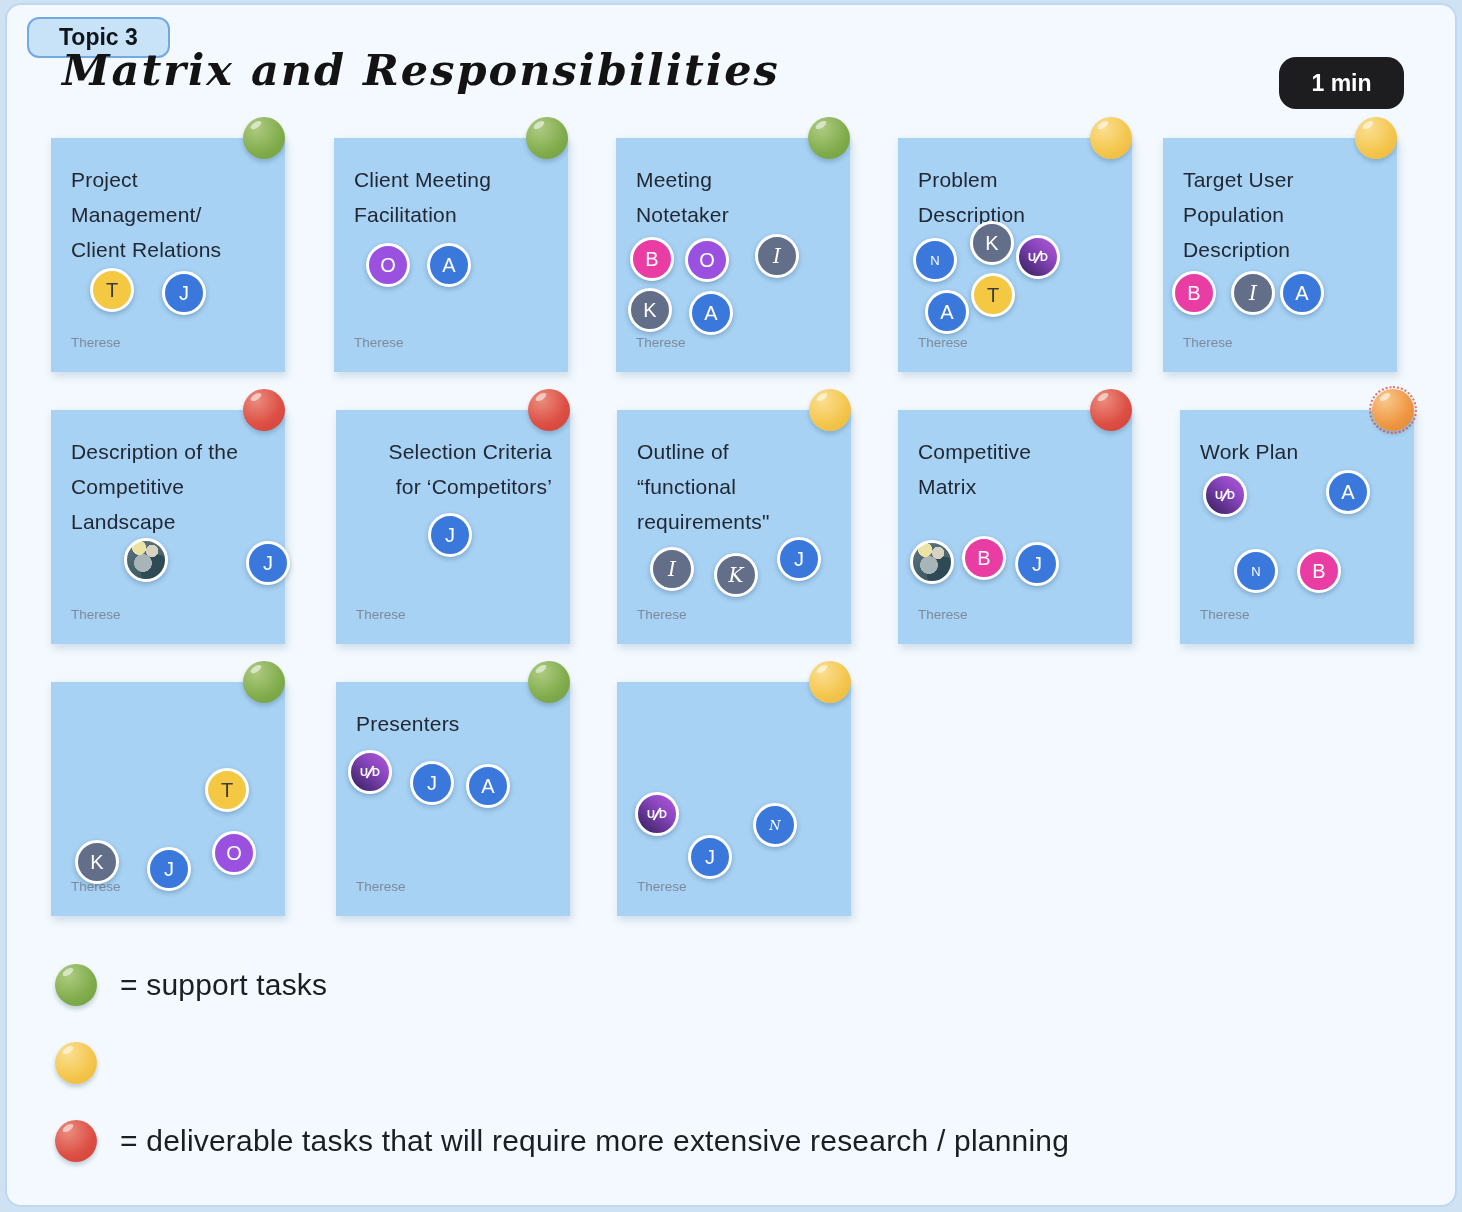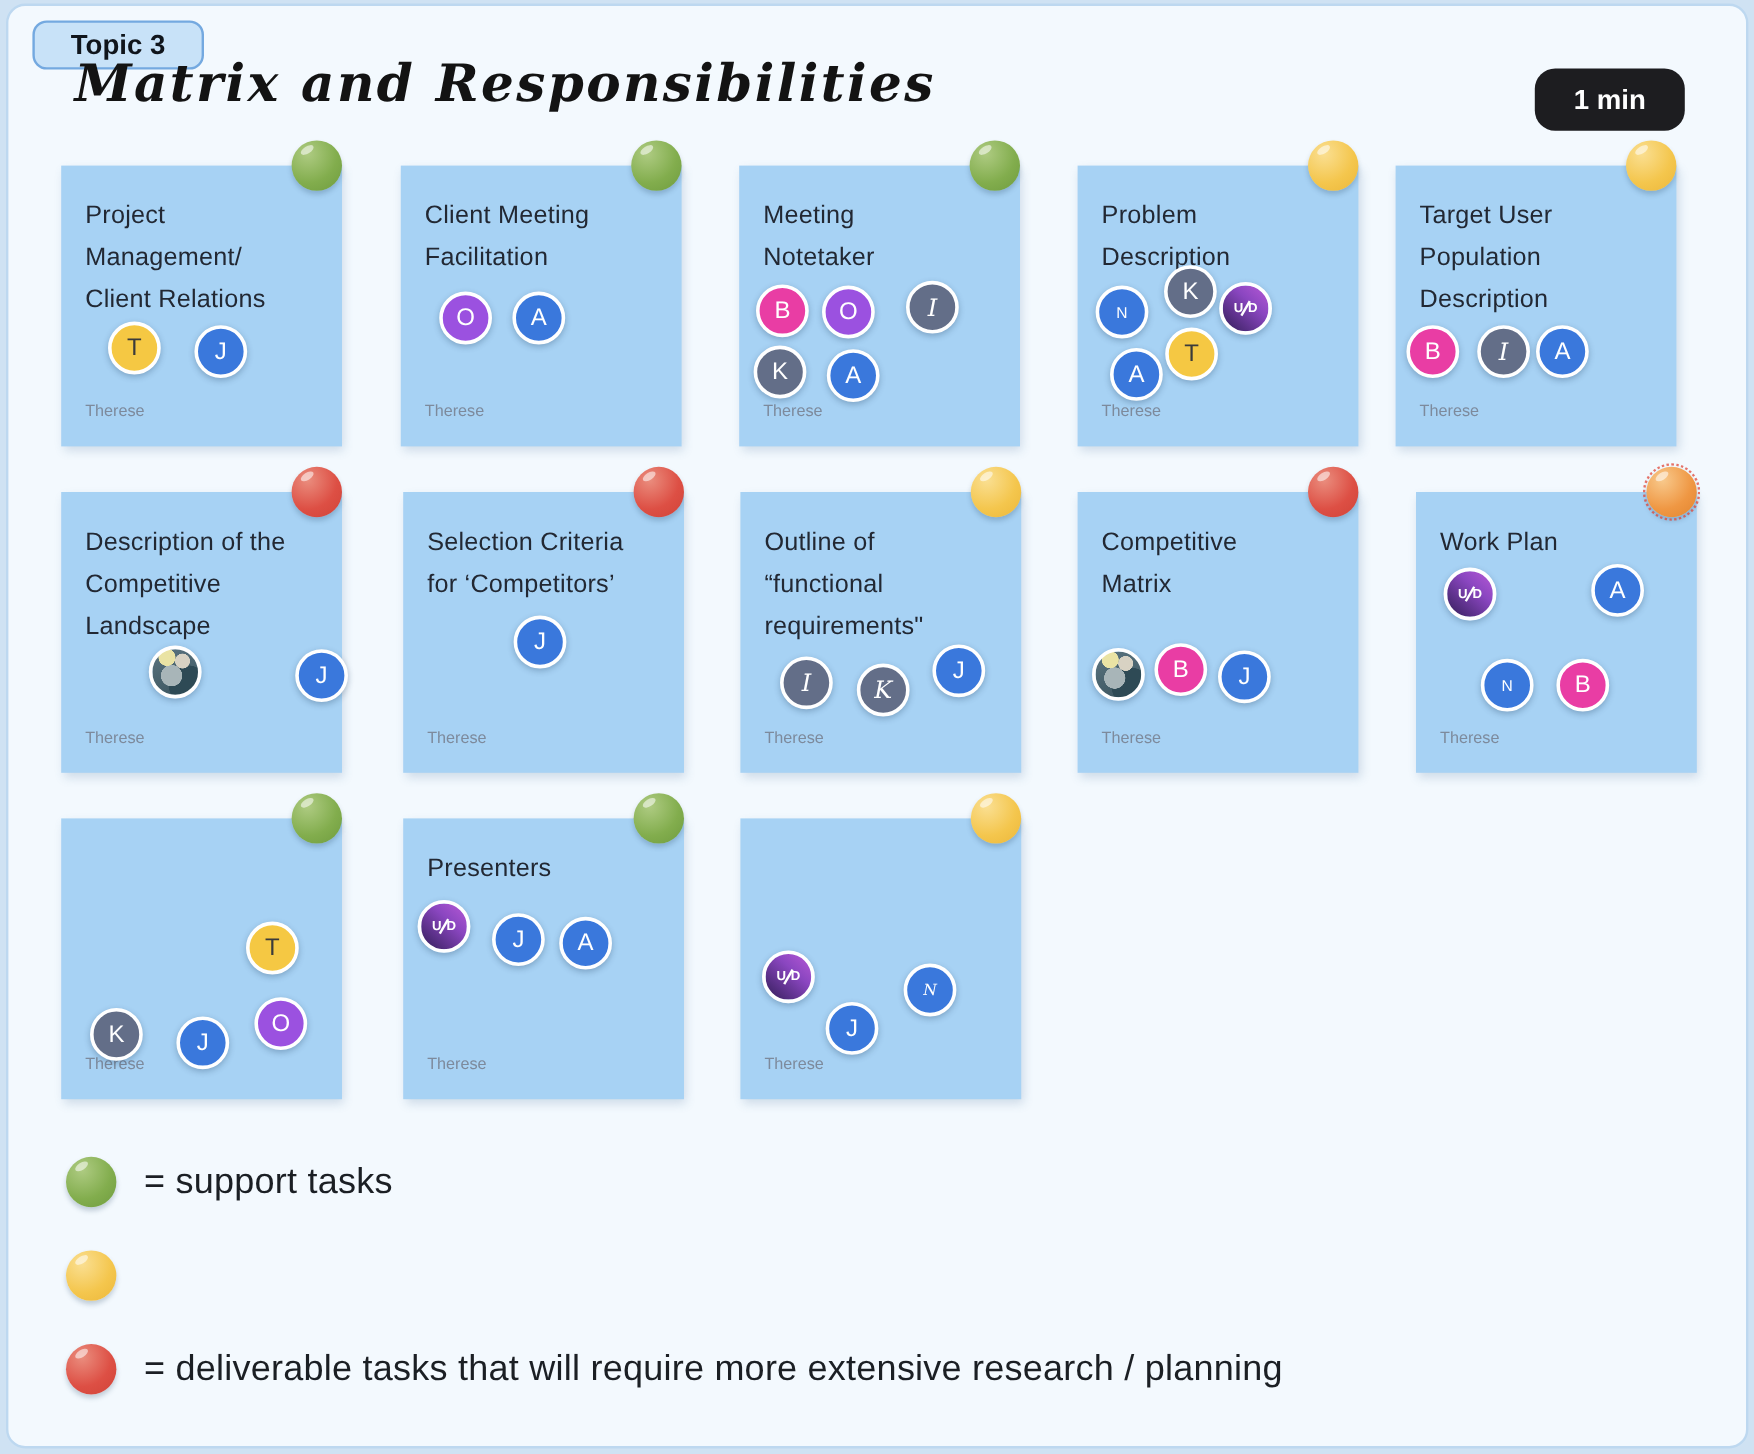--- a/index.html
+++ b/index.html
@@ -154,21 +154,21 @@
     </div>
     <div class="sticky-note" style="left: 51px; top: 410px;">
       <div class="note-title">Description of the
 Competitive
 Landscape</div>
       <div class="note-author">Therese</div>
       <div class="avatar av-img" style="left: 73px; top: 128px;"></div>
       <div class="avatar av-blue" style="left: 195px; top: 131px;">J</div>
       <div class="corner-dot dot-red"></div>
     </div>
-    <div class="sticky-note" style="left: 336px; top: 410px;">
+    <div class="sticky-note" style="left: 336px; top: 410px; text-align: right;">
       <div class="note-title">Selection Criteria
 for ‘Competitors’</div>
       <div class="note-author">Therese</div>
       <div class="avatar av-blue" style="left: 92px; top: 103px;">J</div>
       <div class="corner-dot dot-red"></div>
     </div>
     <div class="sticky-note" style="left: 617px; top: 410px;">
       <div class="note-title">Outline of
 “functional
 requirements"</div>

